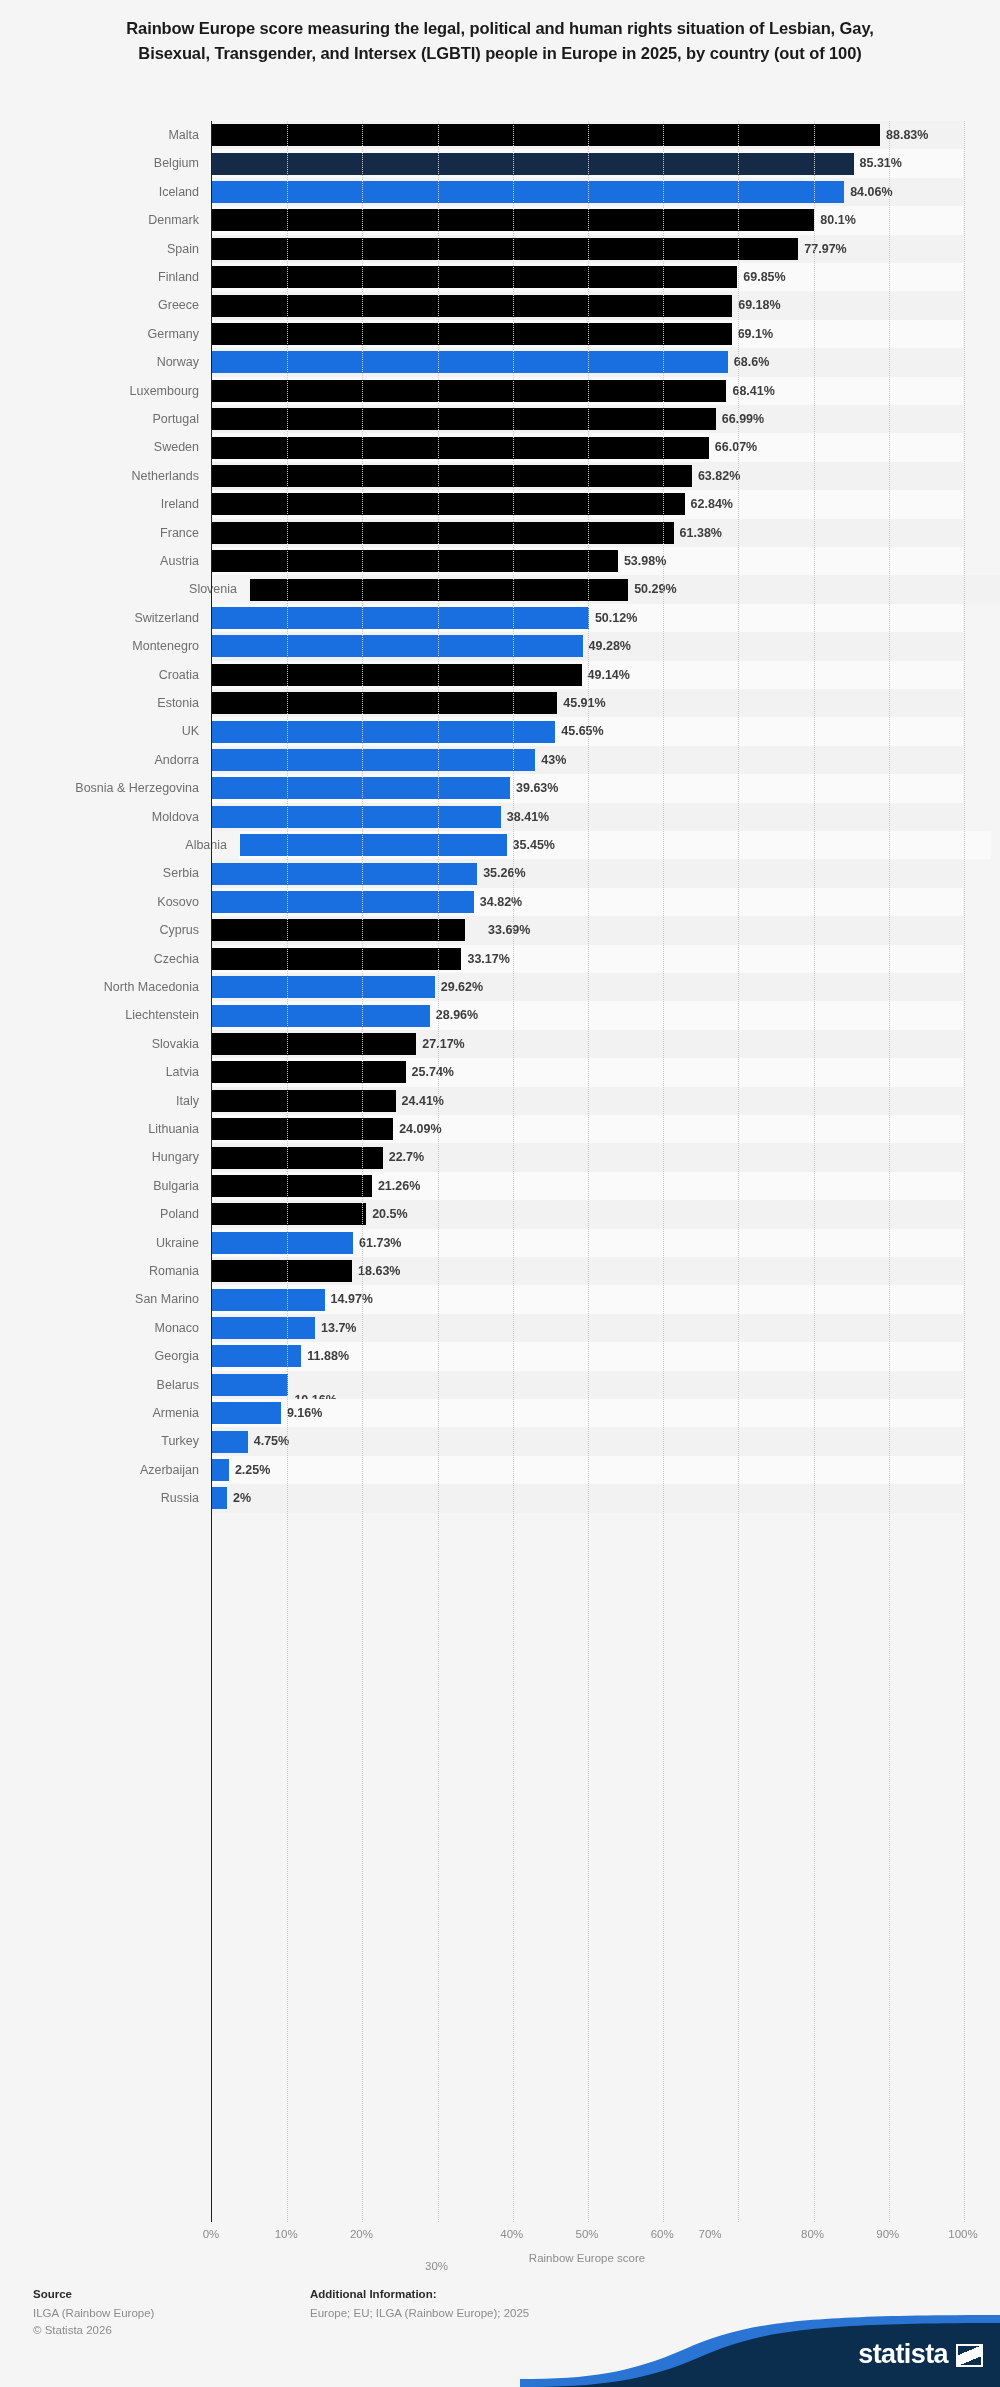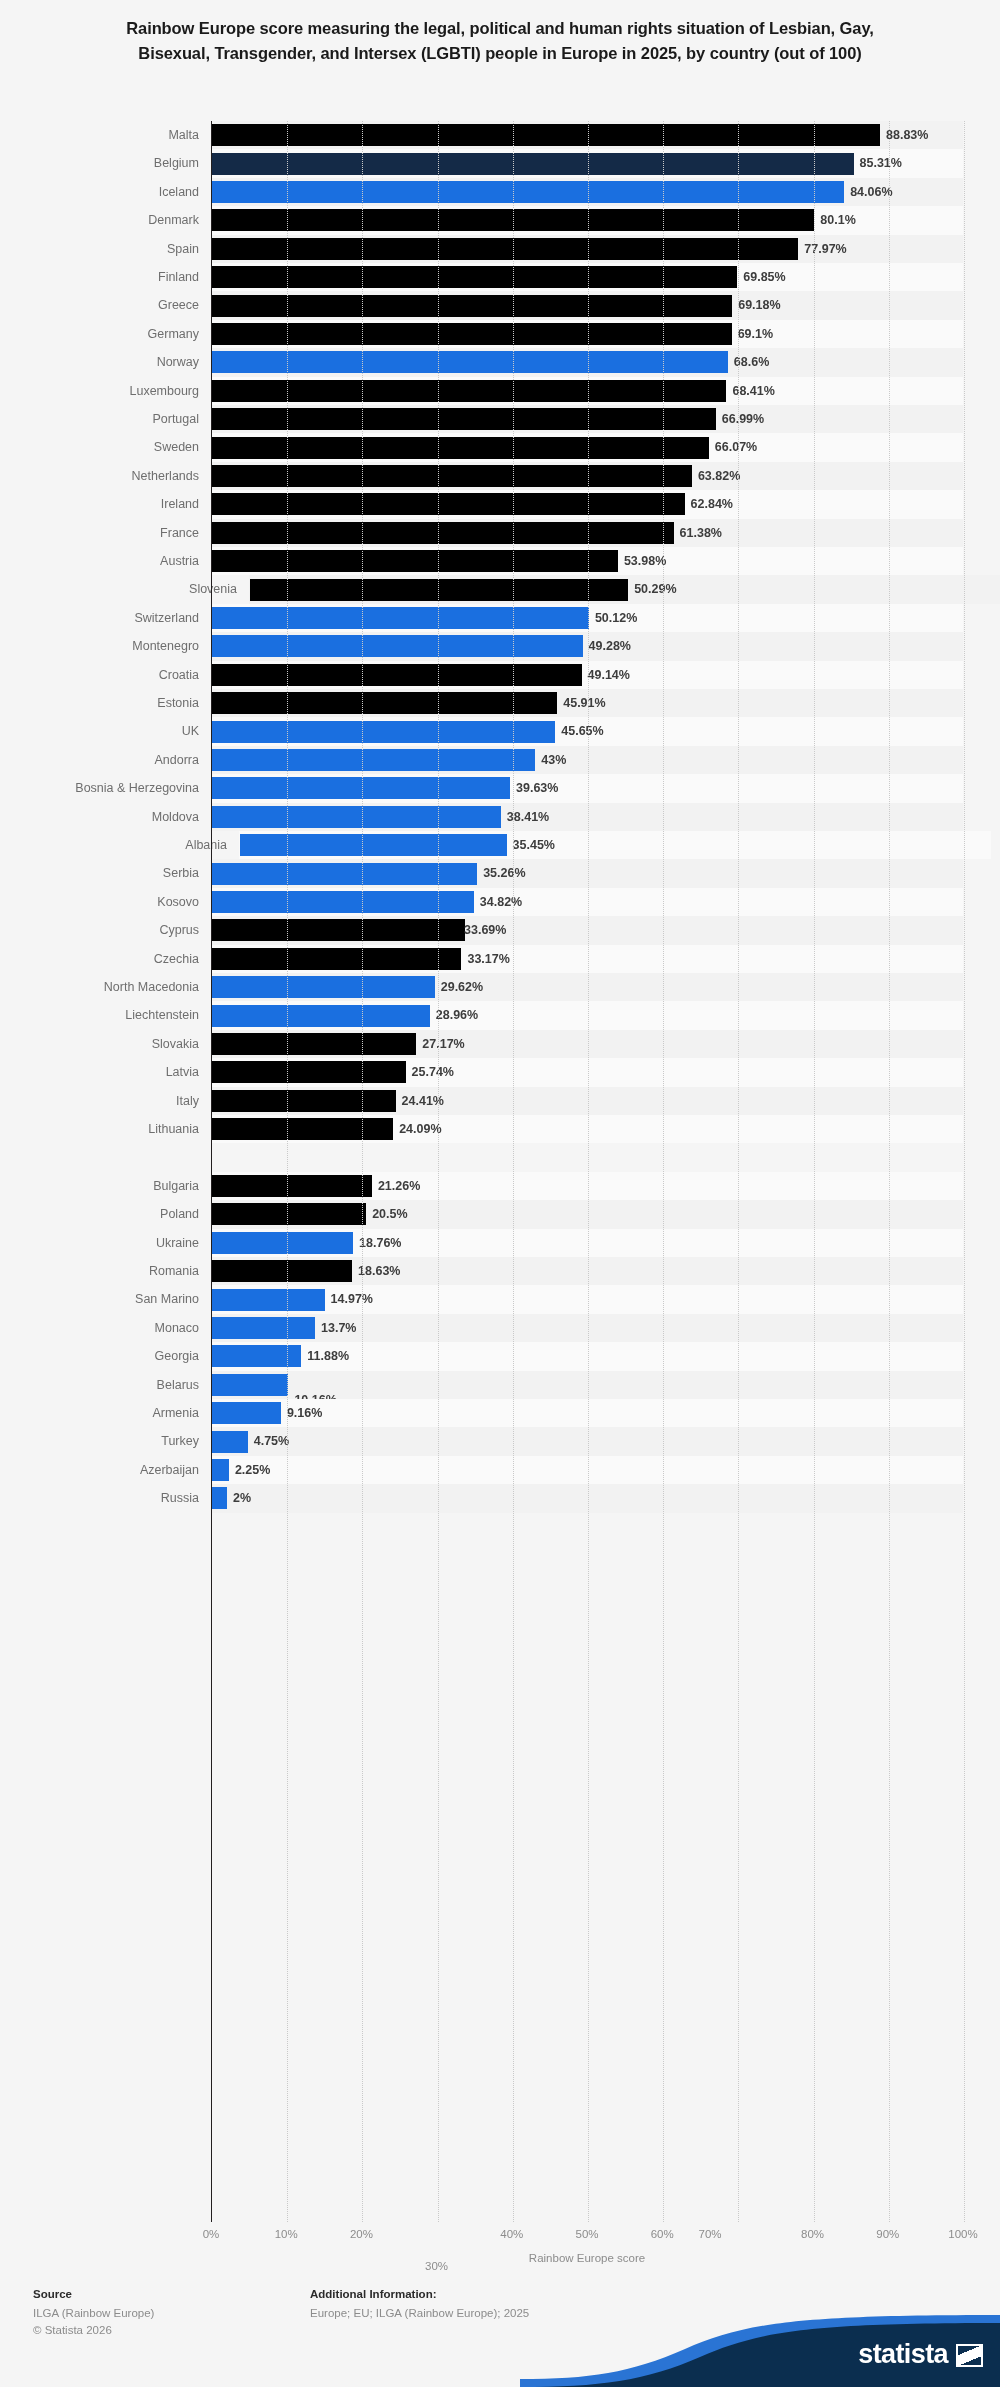--- a/index.html
+++ b/index.html
@@ -381,21 +381,21 @@
         <div class="row" style="top: 766.8px;">
           <div class="row-band even"></div>
           <div class="cat-label">Kosovo</div>
           <div class="bar" style="width: 261.846px; background: rgb(26, 111, 224);"></div>
           <div class="val-label" style="left: 479.846px;">34.82%</div>
         </div>
         <div class="row" style="top: 795.2px;">
           <div class="row-band odd"></div>
           <div class="cat-label">Cyprus</div>
           <div class="bar" style="width: 253.349px; background: rgb(0, 0, 0);"></div>
-          <div class="val-label" style="left: 464px;">33.69%</div>
+          <div class="val-label" style="left: 488px;">33.69%</div>
         </div>
         <div class="row" style="top: 823.6px;">
           <div class="row-band even"></div>
           <div class="cat-label">Czechia</div>
           <div class="bar" style="width: 249.438px; background: rgb(0, 0, 0);"></div>
           <div class="val-label" style="left: 467.438px;">33.17%</div>
         </div>
         <div class="row" style="top: 852px;">
           <div class="row-band odd"></div>
           <div class="cat-label">North Macedonia</div>
@@ -425,37 +425,43 @@
           <div class="cat-label">Italy</div>
           <div class="bar" style="width: 183.563px; background: rgb(0, 0, 0);"></div>
           <div class="val-label" style="left: 401.563px;">24.41%</div>
         </div>
         <div class="row" style="top: 994px;">
           <div class="row-band even"></div>
           <div class="cat-label">Lithuania</div>
           <div class="bar" style="width: 181.157px; background: rgb(0, 0, 0);"></div>
           <div class="val-label" style="left: 399.157px;">24.09%</div>
         </div>
+        <div class="row" style="top: 1022.4px;">
+          <div class="row-band odd"></div>
+          <div class="cat-label">Hungary</div>
+          <div class="bar" style="width: 170.704px; background: rgb(0, 0, 0);"></div>
+          <div class="val-label" style="left: 388.704px;">22.7%</div>
+        </div>
         <div class="row" style="top: 1050.8px;">
           <div class="row-band even"></div>
           <div class="cat-label">Bulgaria</div>
           <div class="bar" style="width: 159.875px; background: rgb(0, 0, 0);"></div>
           <div class="val-label" style="left: 377.875px;">21.26%</div>
         </div>
         <div class="row" style="top: 1079.2px;">
           <div class="row-band odd"></div>
           <div class="cat-label">Poland</div>
           <div class="bar" style="width: 154.16px; background: rgb(0, 0, 0);"></div>
           <div class="val-label" style="left: 372.16px;">20.5%</div>
         </div>
         <div class="row" style="top: 1107.6px;">
           <div class="row-band even"></div>
           <div class="cat-label">Ukraine</div>
           <div class="bar" style="width: 141.075px; background: rgb(26, 111, 224);"></div>
-          <div class="val-label" style="left: 359.075px;">18.76%</div>
+          <div class="val-label" style="left: 359.075px;">61.73%</div>
         </div>
         <div class="row" style="top: 1136px;">
           <div class="row-band odd"></div>
           <div class="cat-label">Romania</div>
           <div class="bar" style="width: 140.098px; background: rgb(0, 0, 0);"></div>
           <div class="val-label" style="left: 358.098px;">18.63%</div>
         </div>
         <div class="row" style="top: 1164.4px;">
           <div class="row-band even"></div>
           <div class="cat-label">San Marino</div>

